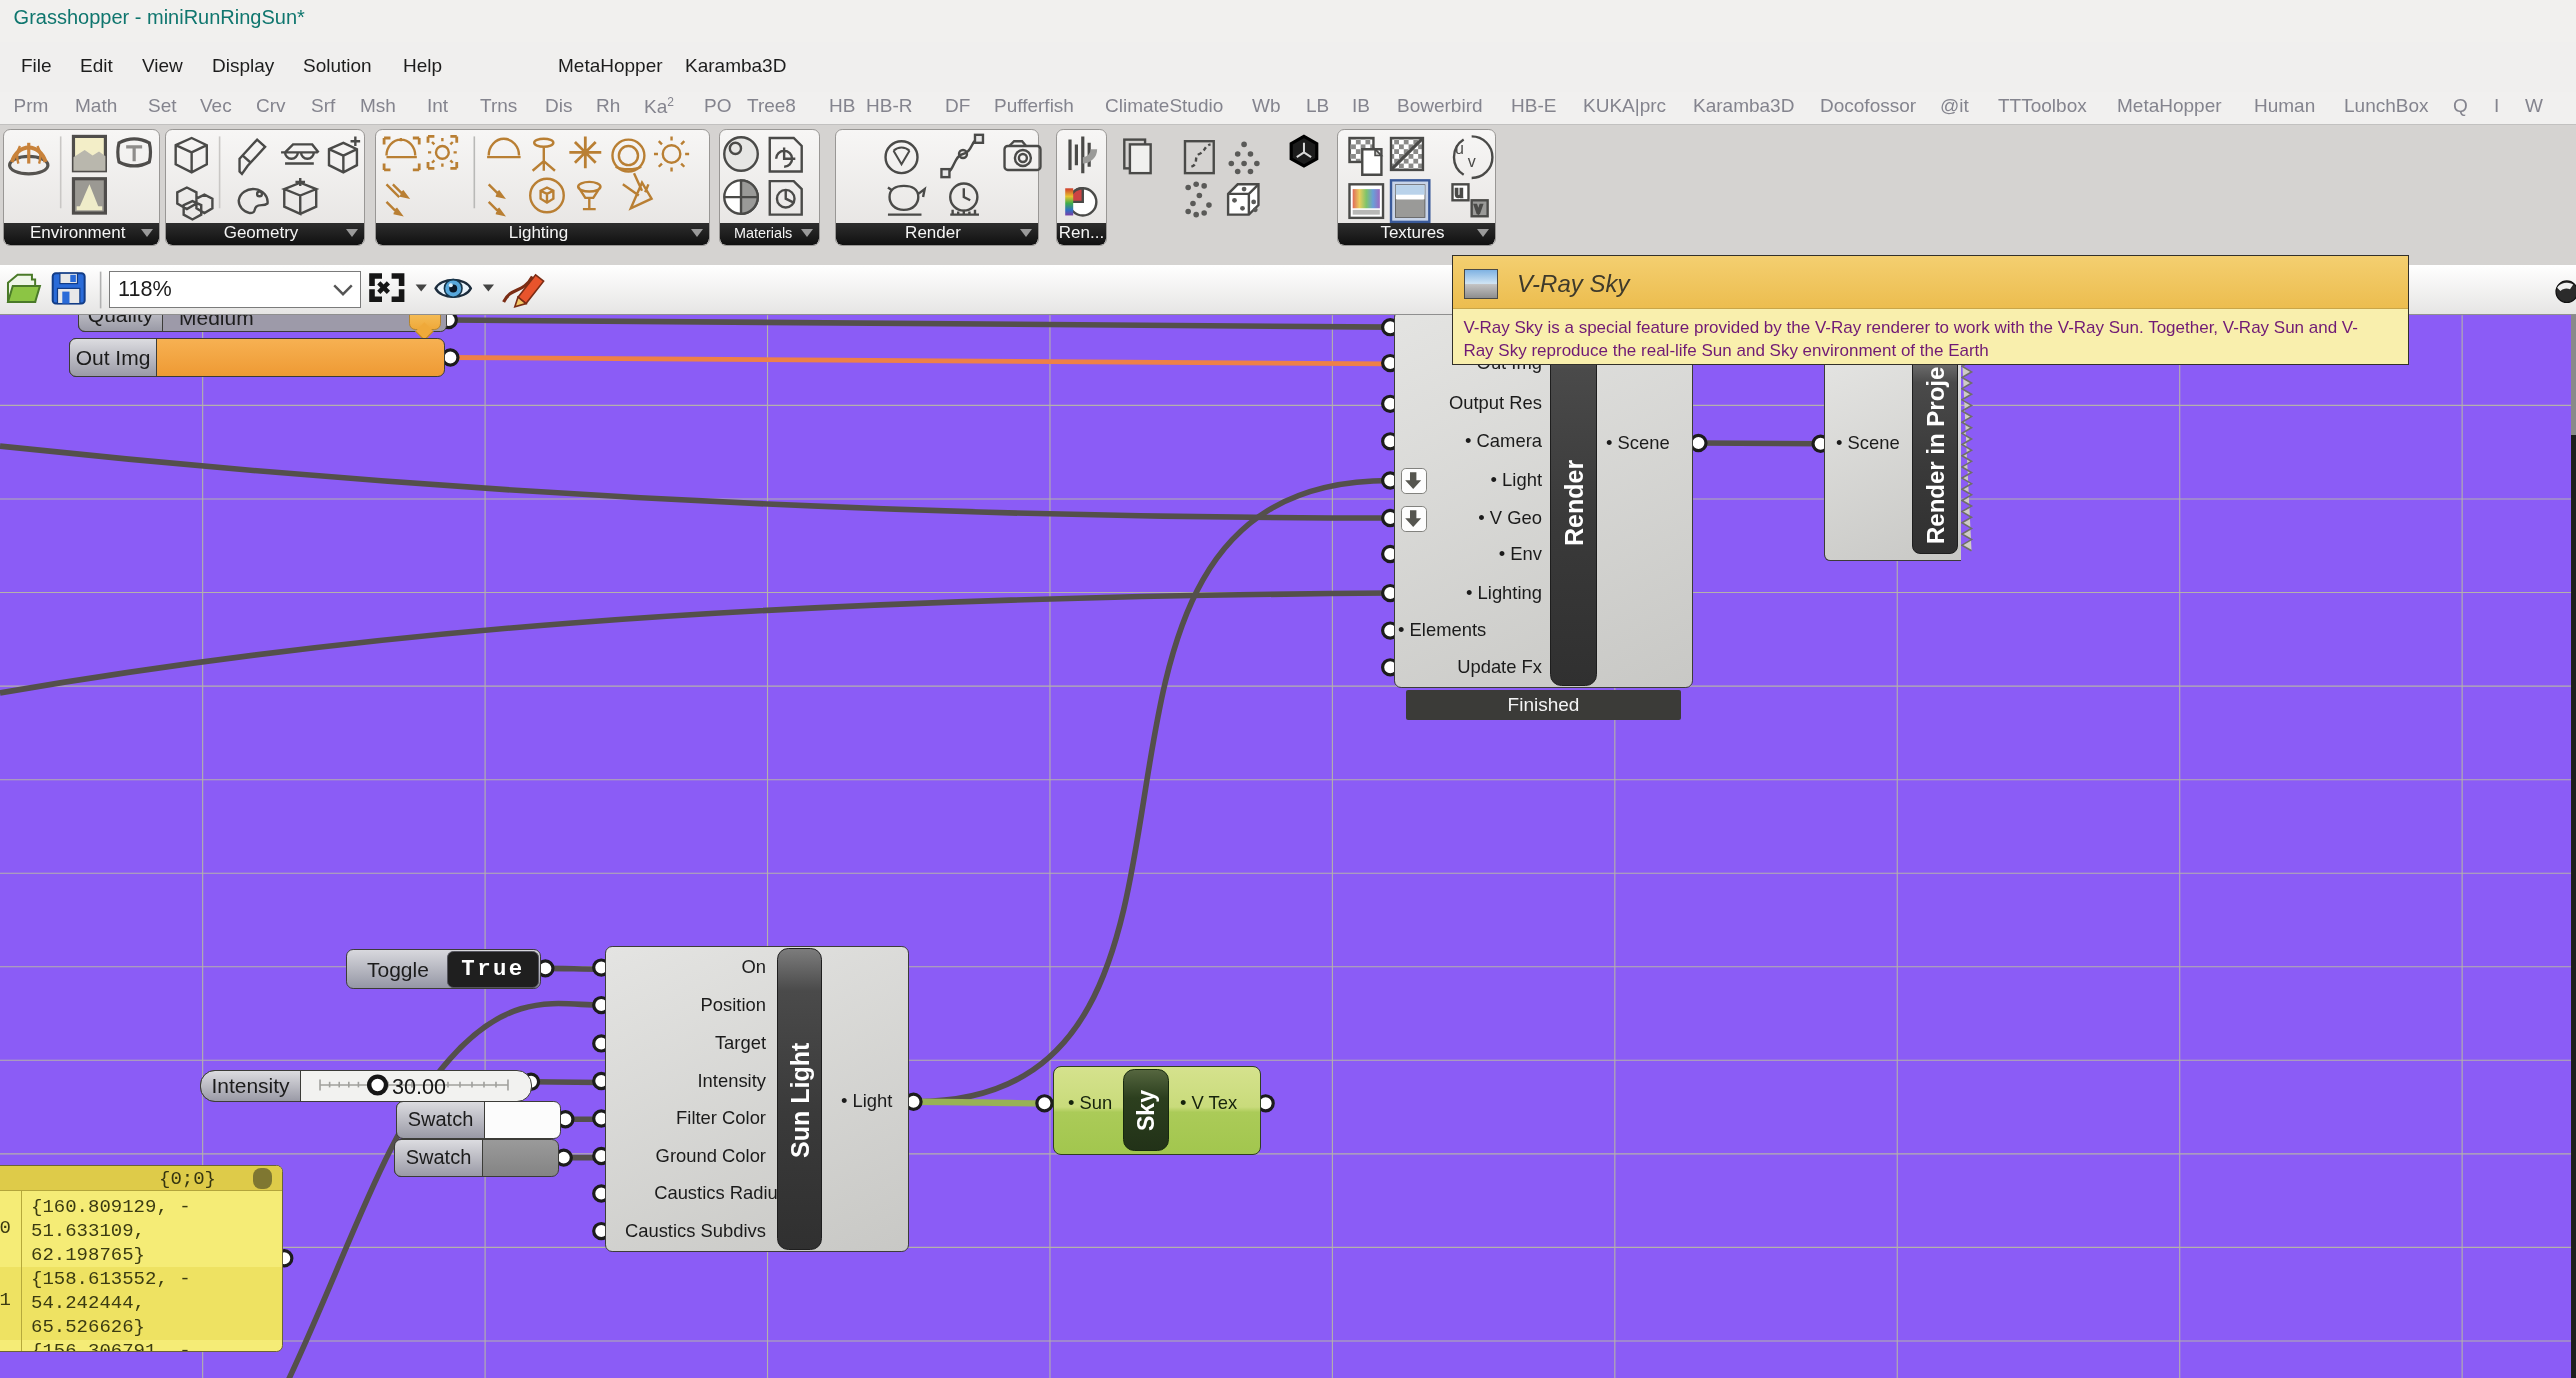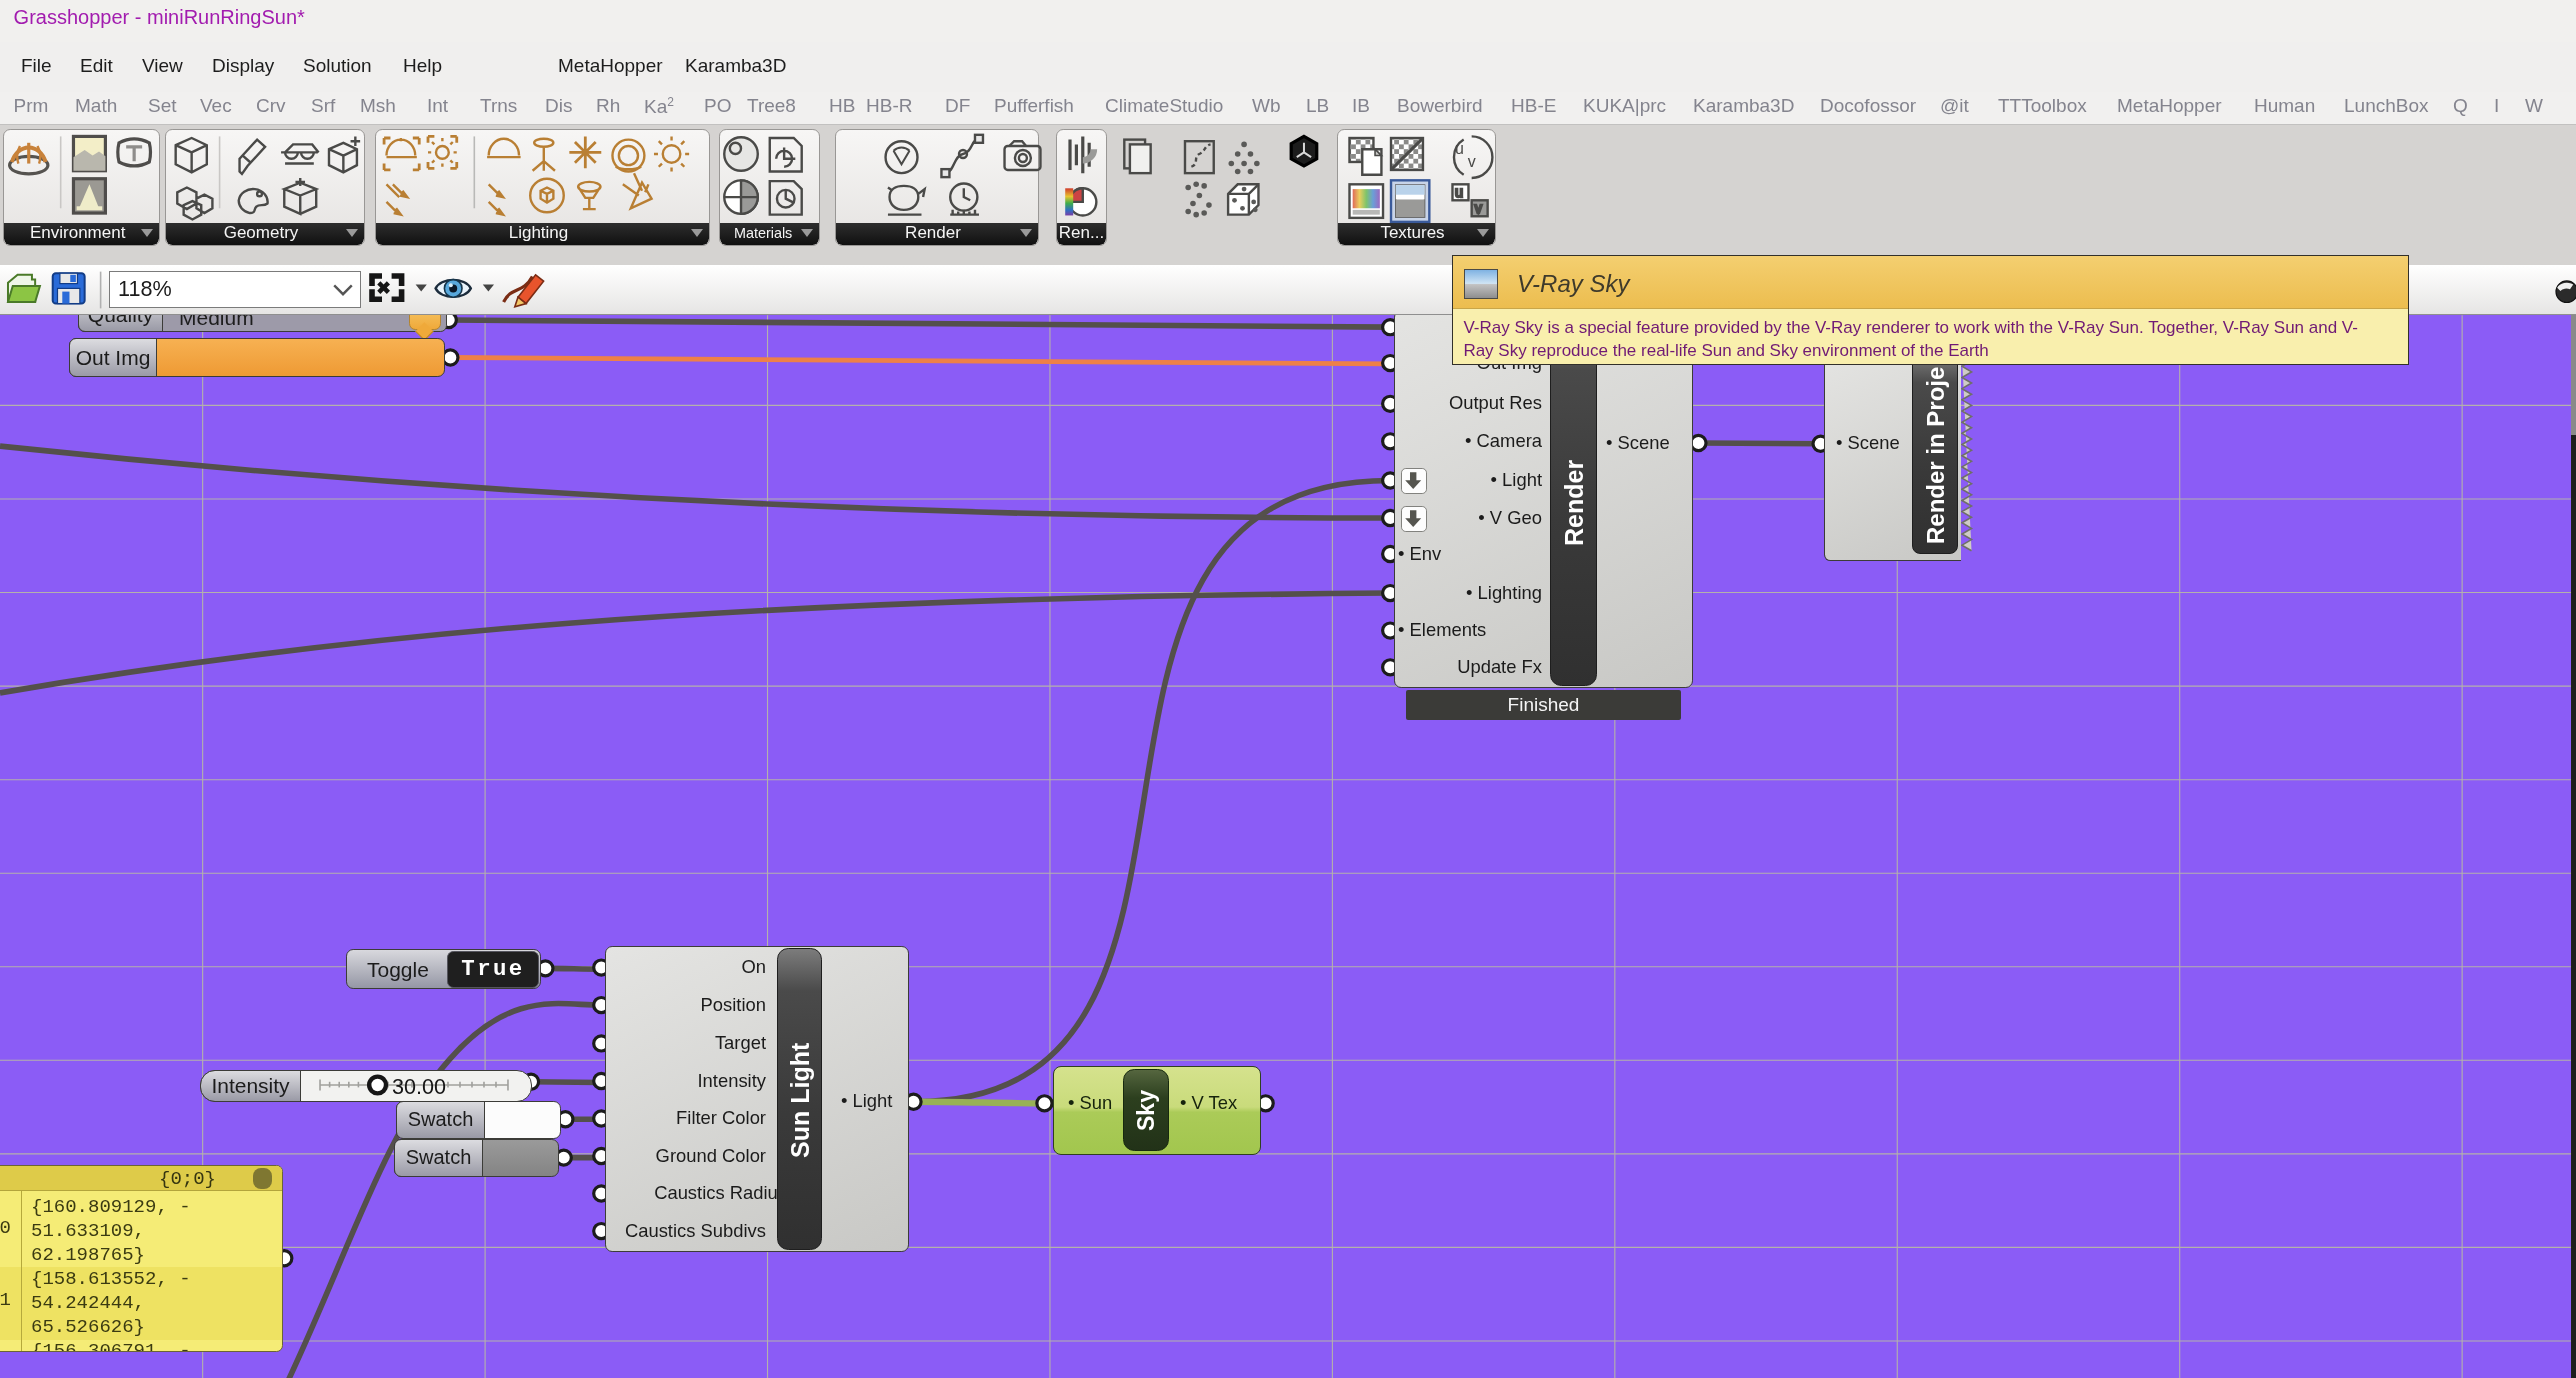--- a/index.html
+++ b/index.html
@@ -1,19 +1,19 @@
 <!DOCTYPE html>
 <html style="font-size:12.8px"><head>
 <meta charset="utf-8">
 <style>
   * { margin:0; padding:0; box-sizing:border-box; }
   html,body { width:2576px; height:1378px; overflow:hidden; font-family:"Liberation Sans", sans-serif; }
   .abs { position:absolute; }
   #titlebar { position:absolute; left:0; top:0; width:2576px; height:42px; background:#f1f0ee; }
-  #titlebar span { position:absolute; left:13.6px; top:5.6px; font-size:20px; color:#a21caf; }
+  #titlebar span { position:absolute; left:13.6px; top:5.6px; font-size:20px; color:#0f766e; }
   #menubar { position:absolute; left:0; top:42px; width:2576px; height:50px; background:#f0efee; }
   .menu { position:absolute; top:12.8px; font-size:19px; color:#1d1d1d; }
   #tabrow { position:absolute; left:0; top:92px; width:2576px; height:33px; background:#f1f0ef; border-bottom:0.8px solid #c2c1c0; }
   .tab { position:absolute; top:3.2px; font-size:19px; color:#84848e; }
   #toolzone { position:absolute; left:0; top:125px; width:2576px; height:141px; background:#d5d3d1; }
   .panel { position:absolute; top:4px; height:117px; background:linear-gradient(#f7f6f5, #e5e3e1); border:0.8px solid #999795; border-radius:7.2px; overflow:hidden; }
   .caption { position:absolute; bottom:0; left:0; right:0; height:21.6px; background:linear-gradient(#2e2e2e,#101010); border-radius:0 0 6.4px 6.4px; color:#f5f5f5; font-size:17px; text-align:center; line-height:20px; padding-right:8px; }
   .caption .dn { position:absolute; right:6.4px; top:5.6px; width:0; height:0; border-left:6.4px solid transparent; border-right:6.4px solid transparent; border-top:8.8px solid #9a9a9a; }
   #cbar { position:absolute; left:0; top:265px; width:2576px; height:50px; background:linear-gradient(#ffffff, #e6e5e4); border-bottom:0.8px solid #8f8f8f; }
   #canvas { position:absolute; left:0; top:315px; width:2576px; height:1064px; background:#8b5cf6; overflow:hidden; }
@@ -401,21 +401,21 @@
   <div class="abs" style="left:69px;top:23px;width:376px;height:39px;background:linear-gradient(#f7b152,#ee9a34);border:1.6px solid #3c3c38;border-radius:7.2px"></div>
   <div class="cap" style="left:69px;top:23px;width:88px;height:39px;line-height:37px">Out Img</div>
 
   <div class="node" style="left:1394px;top:-4.8px;width:299px;height:378px"></div>
   <div class="rowlab" style="left:1398px;top:0.8px;width:144px;text-align:right">Quality</div>
   <div class="rowlab" style="left:1398px;top:37px;width:144px;text-align:right">Out Img</div>
   <div class="rowlab" style="left:1398px;top:77px;width:144px;text-align:right">Output Res</div>
   <div class="rowlab" style="left:1398px;top:115px;width:144px;text-align:right">• Camera</div>
   <div class="rowlab" style="left:1398px;top:154px;width:144px;text-align:right">• Light</div>
   <div class="rowlab" style="left:1398px;top:192px;width:144px;text-align:right">• V Geo</div>
-  <div class="rowlab" style="left:1398px;top:228px;width:144px;text-align:left">• Env</div>
+  <div class="rowlab" style="left:1398px;top:228px;width:144px;text-align:right">• Env</div>
   <div class="rowlab" style="left:1398px;top:267px;width:144px;text-align:right">• Lighting</div>
   <div class="rowlab" style="left:1398px;top:304px;width:144px;text-align:left">• Elements</div>
   <div class="rowlab" style="left:1398px;top:341px;width:144px;text-align:right">Update Fx</div>
   <div class="darkcap" style="left:1550px;top:1.6px;width:47px;height:369px;text-align:center">
     <span class="vtext" style="font-size:25px;font-weight:bold;line-height:44px;height:369px">Render</span>
   </div>
   <div class="rowlab" style="left:1606px;top:117px">• Scene</div>
   <div class="abs" style="left:1406px;top:375px;width:275px;height:29.5px;background:#3b3b38;border-radius:2px;color:#f5f5f5;font-size:19px;text-align:center;line-height:29px">Finished</div>
   <div class="abs" style="left:1401px;top:153px;width:25.6px;height:25.6px;background:#fdfdfd;border:1.6px solid #82827e;border-radius:4.8px"><svg width="22.4" height="22.4" viewBox="0 0 28 28">
         <path d="M10,4 h8 v10 h6 l-10,11 -10,-11 h6 Z" fill="#55554f"></path>

